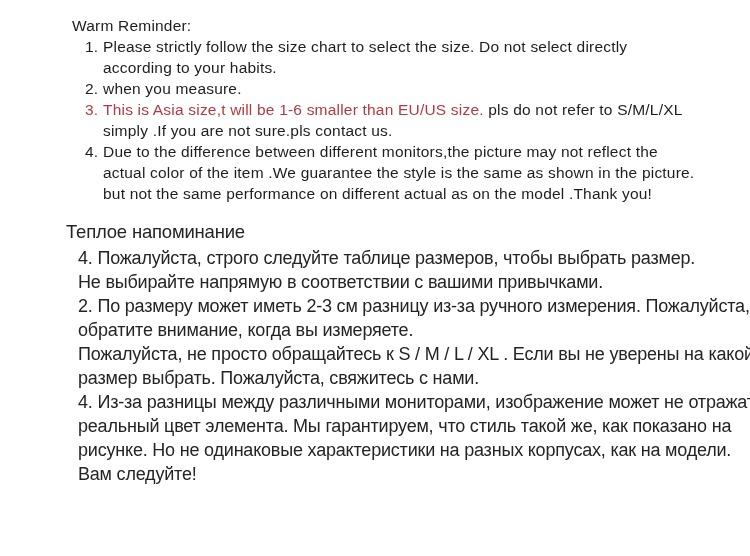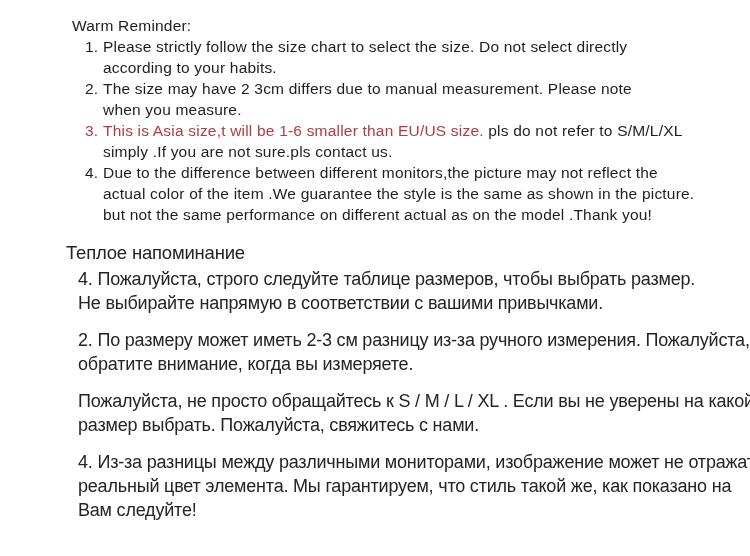--- a/index.html
+++ b/index.html
@@ -65,21 +65,21 @@
   }
   .ru-heading {
     margin: 0 0 2px 66px;
     font-size: 18.5px;
     font-weight: 400;
   }
   .ru-para {
     margin: 0 0 0 78px;
   }
   .ru-para + .ru-para {
-    margin-top: 13px;
+    margin-top: 0;
   }
 
   .red {
     color: #b33a42;
   }
 </style>
 </head>
 <body>
 
 <div class="page">
@@ -92,21 +92,20 @@
         <span class="en-num">1.</span>
         <span class="en-body">
           <span class="line">Please strictly follow the size chart to select the size. Do not select directly</span>
           <span class="line">according to your habits.</span>
         </span>
       </li>
 
       <li class="en-item">
         <span class="en-num">2.</span>
         <span class="en-body">
-          <span class="line">The size may have 2 3cm differs due to manual measurement. Please note</span>
           <span class="line">when you measure.</span>
         </span>
       </li>
 
       <li class="en-item">
         <span class="en-num red">3.</span>
         <span class="en-body">
           <span class="line"><span class="red">This is Asia size,t will be 1-6 smaller than EU/US size.</span><span> pls do not refer to S/M/L/XL</span></span>
           <span class="line">simply .If you are not sure.pls contact us.</span>
         </span>
@@ -138,18 +137,19 @@
     </div>
 
     <div class="ru-para">
       <span class="line">Пожалуйста, не просто обращайтесь к S / M / L / XL . Если вы не уверены на какой</span>
       <span class="line">размер выбрать. Пожалуйста, свяжитесь с нами.</span>
     </div>
 
     <div class="ru-para">
       <span class="line">4. Из-за разницы между различными мониторами, изображение может не отражать</span>
       <span class="line">реальный цвет элемента. Мы гарантируем, что стиль такой же, как показано на</span>
+      <span class="line">рисунке. Но не одинаковые характеристики на разных корпусах, как на модели.</span>
       <span class="line">Вам следуйте!</span>
     </div>
 
   </section>
 
 </div>
 
 </body></html>

